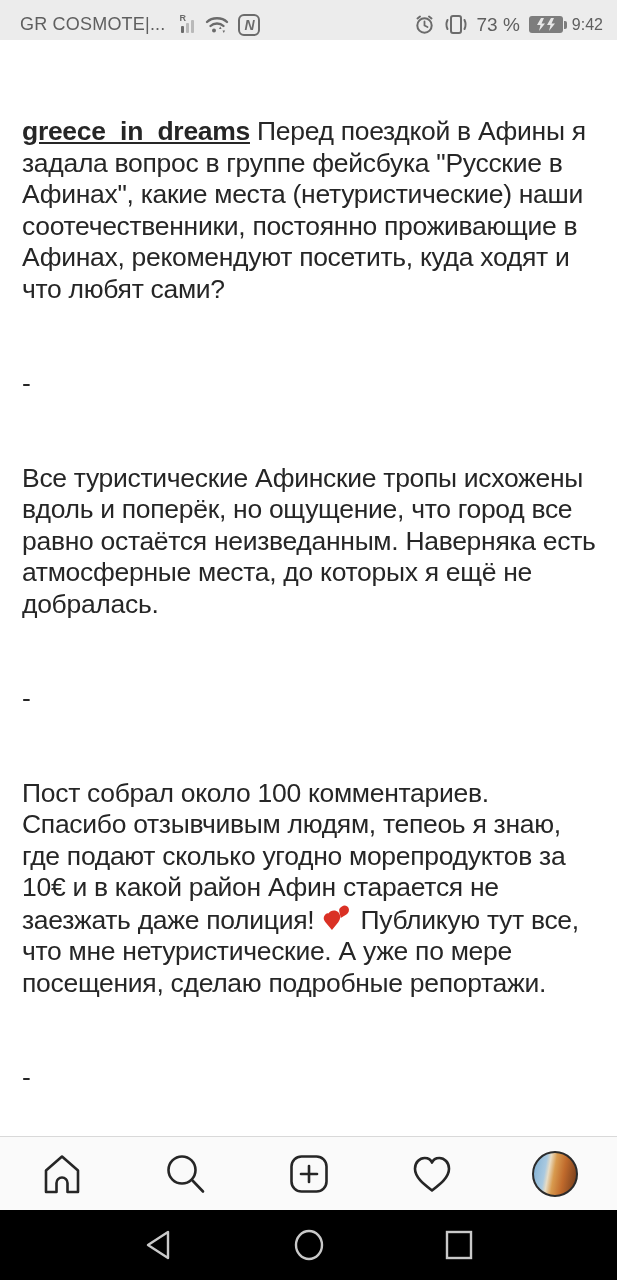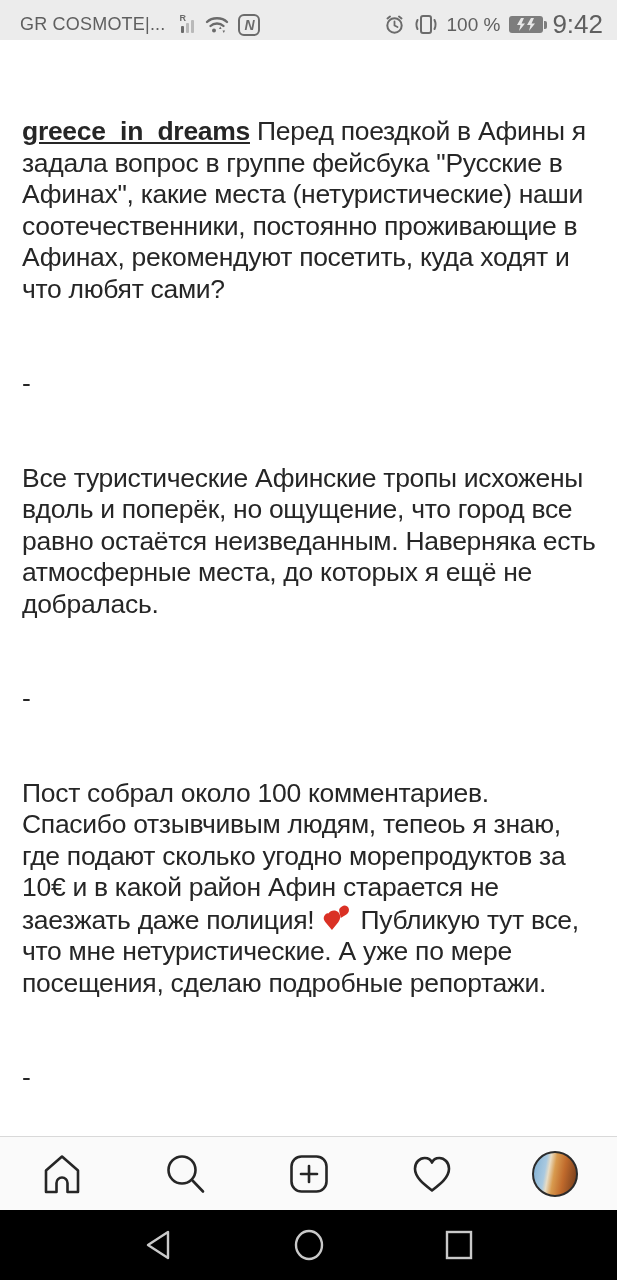--- a/index.html
+++ b/index.html
@@ -26,21 +26,21 @@
   .sig i:nth-child(4){ left:17px; height:13px; background:#b9b9b9; }
   .sig .r { position:absolute; top:-2px; left:5px; font-size:9px; font-weight:bold; color:#6b6b6b; }
   .nfc {
     width:22px; height:22px; border:2.5px solid #6b6b6b; border-radius:6px;
     display:flex; align-items:center; justify-content:center;
     font-weight:bold; font-size:14px; color:#6b6b6b; font-style:italic;
   }
   .sb-pct { font-size:19px; }
   .battery { position:relative; width:34px; height:17px; background:#7d7d7d; border-radius:3px; display:flex; align-items:center; justify-content:center; }
   .battery:after { content:""; position:absolute; right:-4px; top:4.5px; width:3px; height:8px; background:#7d7d7d; border-radius:0 2px 2px 0; }
-  .sb-time { font-size:26px; }
+  .sb-time { font-size:16px; }
   
   .caption {
     position:absolute; top:40px; left:0; right:0; height:1096px;
     overflow:hidden; padding:13px 20px 0 22px;
     font-size:26.5px; line-height:31.5px; letter-spacing:-0.3px;
     white-space:pre-wrap;
   }
   .caption p { margin:0; }
   .uname { font-weight:bold;text-decoration:underline; }
   .inline-icon { display:inline-block; vertical-align:-5px; }
@@ -97,21 +97,21 @@
           <path d="M3.5 4.5 L6 2.5 M17.5 4.5 L15 2.5" stroke="#6b6b6b" stroke-width="2" stroke-linecap="round"></path>
         </svg>
       </span>
       <span>
         <svg width="24" height="21" viewBox="0 0 24 21">
           <rect x="7" y="2" width="10" height="17" rx="2" fill="none" stroke="#6b6b6b" stroke-width="2"></rect>
           <path d="M3.5 6 C2.3 8.5 2.3 12.5 3.5 15" fill="none" stroke="#6b6b6b" stroke-width="2" stroke-linecap="round"></path>
           <path d="M20.5 6 C21.7 8.5 21.7 12.5 20.5 15" fill="none" stroke="#6b6b6b" stroke-width="2" stroke-linecap="round"></path>
         </svg>
       </span>
-      <span class="sb-pct">100 %</span>
+      <span class="sb-pct">73 %</span>
       <span class="battery">
         <svg width="22" height="13" viewBox="0 0 22 13">
           <path d="M6 0 L2 7 H5.5 L4 13 L10 5.5 H6.5 L9 0 Z" fill="#e8e8e8"></path>
           <path d="M16 0 L12 7 H15.5 L14 13 L20 5.5 H16.5 L19 0 Z" fill="#e8e8e8"></path>
         </svg>
       </span>
       <span class="sb-time">9:42</span>
     </div>
   </div>
 

